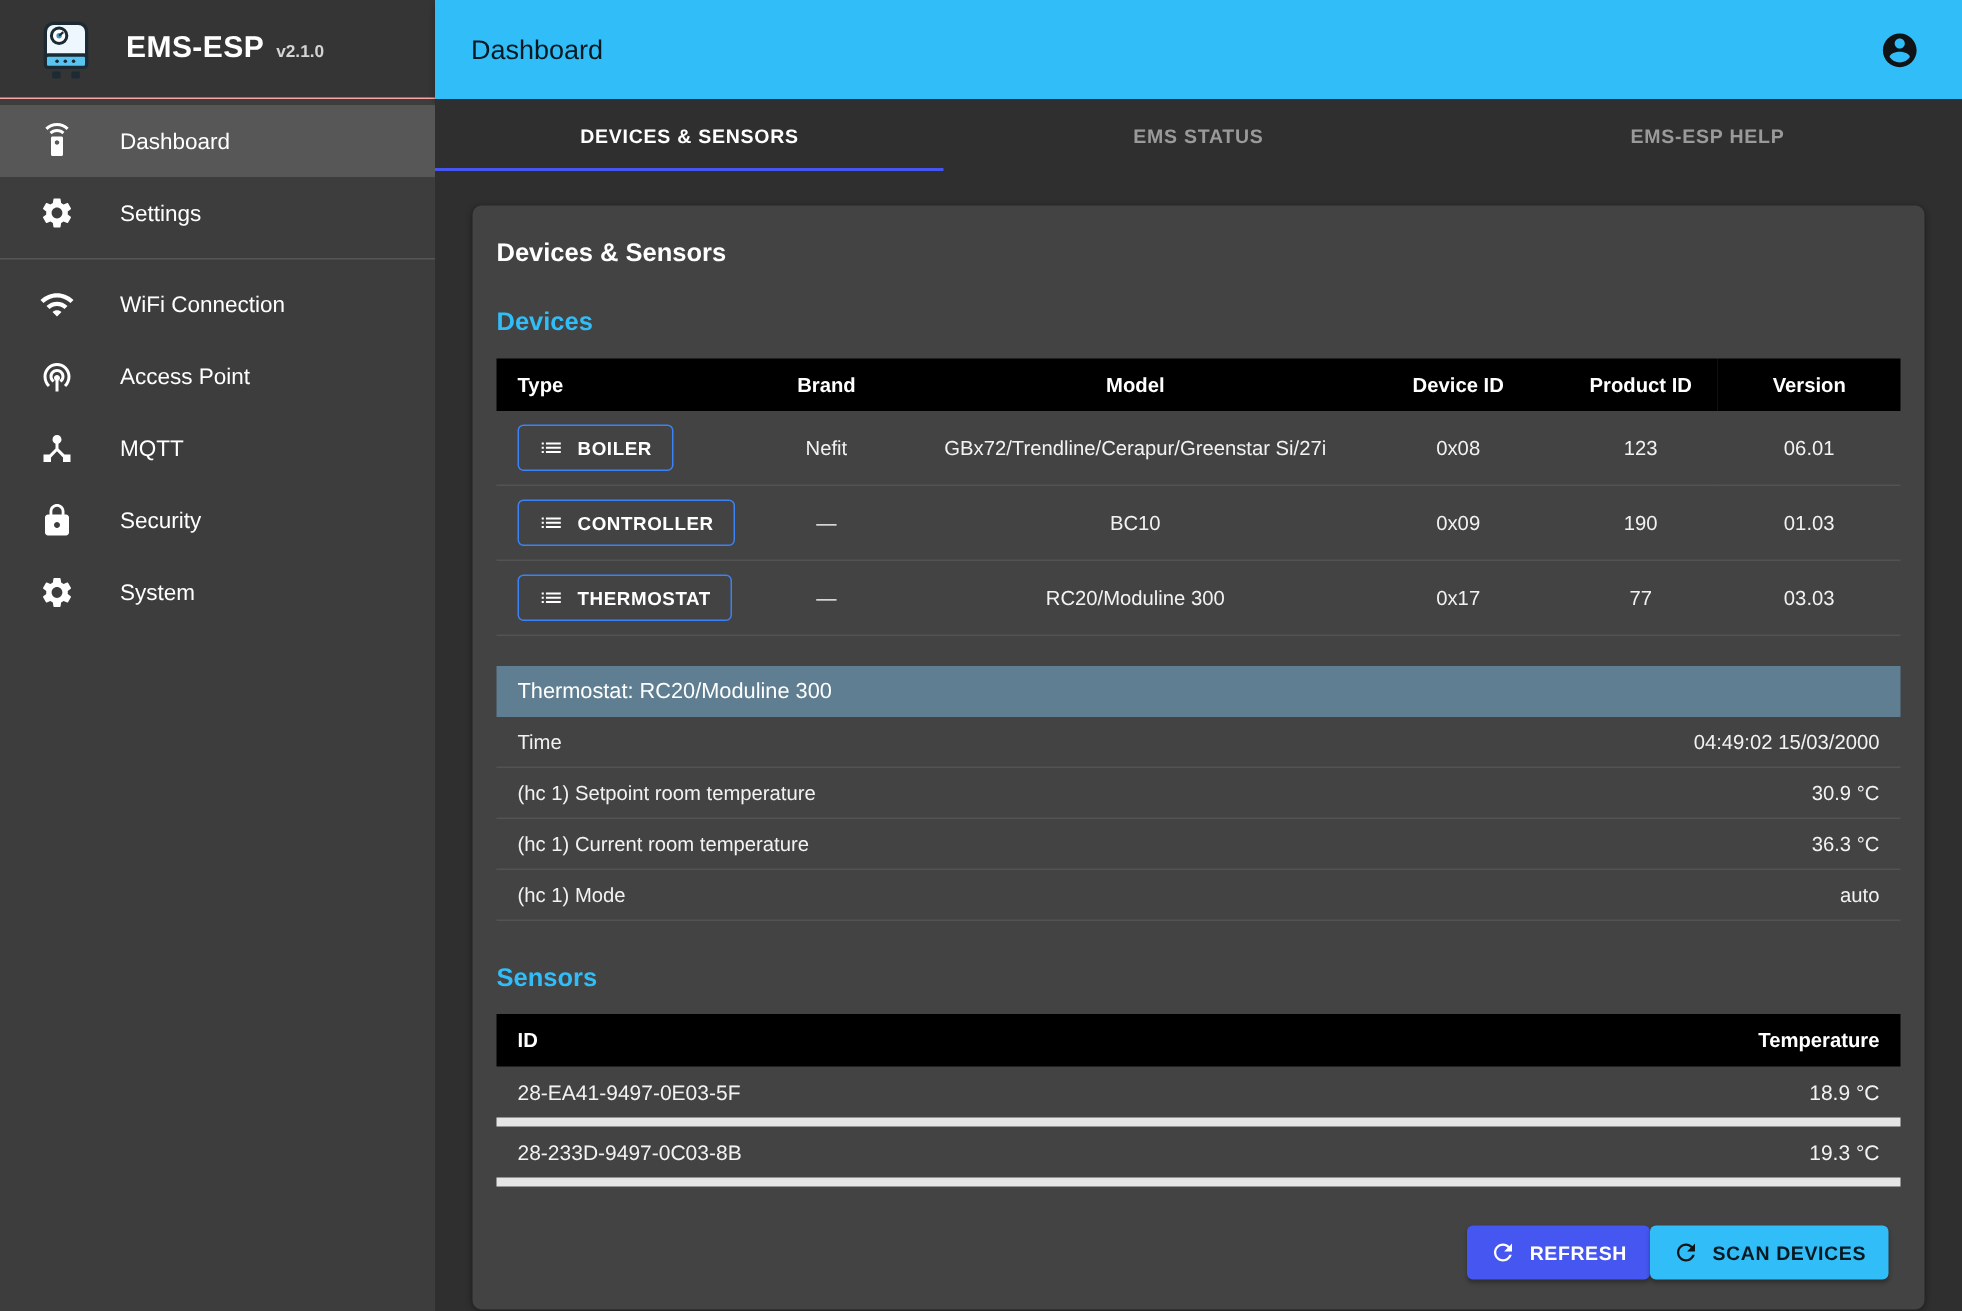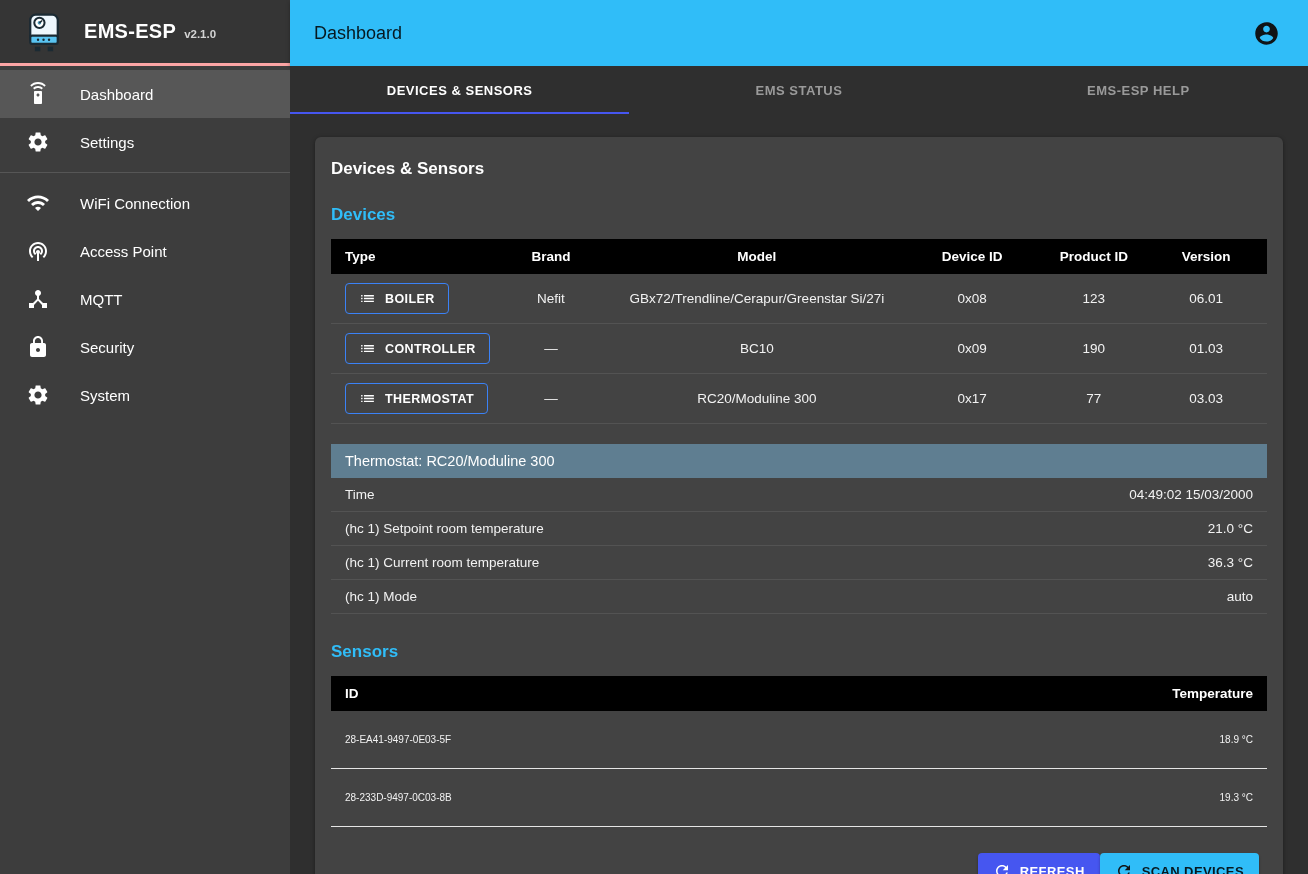--- a/index.html
+++ b/index.html
@@ -4,21 +4,21 @@
 <style>
   * { box-sizing: border-box; margin: 0; padding: 0; }
   html,body { width:1308px; height:874px; overflow:hidden; }
   body {
     font-family: "Liberation Sans", "DejaVu Sans", sans-serif;
     background:#2f2f2f; color:#fff; display:flex;
     -webkit-font-smoothing: antialiased;
   }
   
   .sidebar { width:290px; height:100%; background:#3d3d3d; flex:0 0 290px; display:flex; flex-direction:column; }
-  .sidebar-header { height:66px; background:#353535; display:flex; align-items:center; padding:0 16px; border-bottom:3px solid #fca5a5; }
+  .sidebar-header { height:66px; background:#353535; display:flex; align-items:center; padding:0 16px; border-bottom:1px solid #fca5a5; }
   .logo { width:44px; height:44px; margin-left:6px; flex:0 0 44px; }
   .app-title { font-size:20px; font-weight:bold; margin-left:18px; letter-spacing:.3px; }
   .app-version { font-size:11.5px; font-weight:bold; color:#d4d4d4; margin-left:8px; position:relative; top:2px; }
   .nav { padding-top:4px; }
   .nav-item { height:48px; display:flex; align-items:center; padding-left:26px; cursor:pointer; }
   .nav-item.selected { background:#575757; }
   .nav-item .nav-icon { width:24px; height:24px; color:#fff; flex:0 0 24px; }
   .nav-item .nav-icon svg { width:24px; height:24px; fill:currentColor; }
   .nav-label { margin-left:30px; font-size:15px; color:#fff; }
   .nav-divider { height:1px; background:#565656; margin:6px 0; }
@@ -49,21 +49,21 @@
   .devices-table td:first-child { text-align:left; padding-left:14px; }
   .type-btn { display:inline-flex; align-items:center; gap:9px; background:transparent; border:1px solid #3b82f6; border-radius:4px; color:#fff; font-family:inherit; font-size:12.5px; font-weight:bold; letter-spacing:.4px; padding:6px 13px; cursor:pointer; }
   .type-btn svg { width:17px; height:17px; fill:#fff; }
   
   .detail-band { background:#5f7e91; color:#fff; font-size:14.5px; padding:9px 14px; margin-top:20px; }
   .detail-row { display:flex; justify-content:space-between; align-items:center; padding:9px 14px; border-bottom:1px solid #535353; font-size:13.5px; color:#f2f2f2; }
   
   .sensors-wrap { margin-top:28px; }
   .sensors-table th:first-child { text-align:left; padding-left:14px; }
   .sensors-table th:last-child { text-align:right; padding-right:14px; }
-  .sensors-table td { font-size:10px; padding:23px 14px; border-bottom:1px solid #e5e5e5; color:#f2f2f2; }
+  .sensors-table td { font-size:14px; padding:9px 14px; border-bottom:6px solid #e5e5e5; color:#f2f2f2; }
   .sensors-table td:last-child { text-align:right; }
   
   .actions { display:flex; justify-content:flex-end; align-items:center; margin-top:26px; padding:0 8px 0 8px; }
   .btn { display:inline-flex; align-items:center; gap:9px; border:none; border-radius:4px; font-family:inherit; font-size:13px; font-weight:bold; letter-spacing:.4px; padding:9px 15px; cursor:pointer; box-shadow:0 2px 3px rgba(0,0,0,.3); }
   .btn svg { width:18px; height:18px; }
   .btn-refresh { background:#4656f0; color:#fff; }
   .btn-refresh svg { fill:#fff; }
   .btn-scan { background:#30bdf8; color:rgba(0,0,0,.87); }
   .btn-scan svg { fill:#101417; }
 </style>
@@ -225,21 +225,21 @@
       </table>
 
       <div class="detail-band">Thermostat: RC20/Moduline 300</div>
       <div class="detail-rows">
         <div class="detail-row">
           <span>Time</span>
           <span>04:49:02 15/03/2000</span>
         </div>
         <div class="detail-row">
           <span>(hc 1) Setpoint room temperature</span>
-          <span>21.0 °C</span>
+          <span>30.9 °C</span>
         </div>
         <div class="detail-row">
           <span>(hc 1) Current room temperature</span>
           <span>36.3 °C</span>
         </div>
         <div class="detail-row">
           <span>(hc 1) Mode</span>
           <span>auto</span>
         </div>
       </div>

